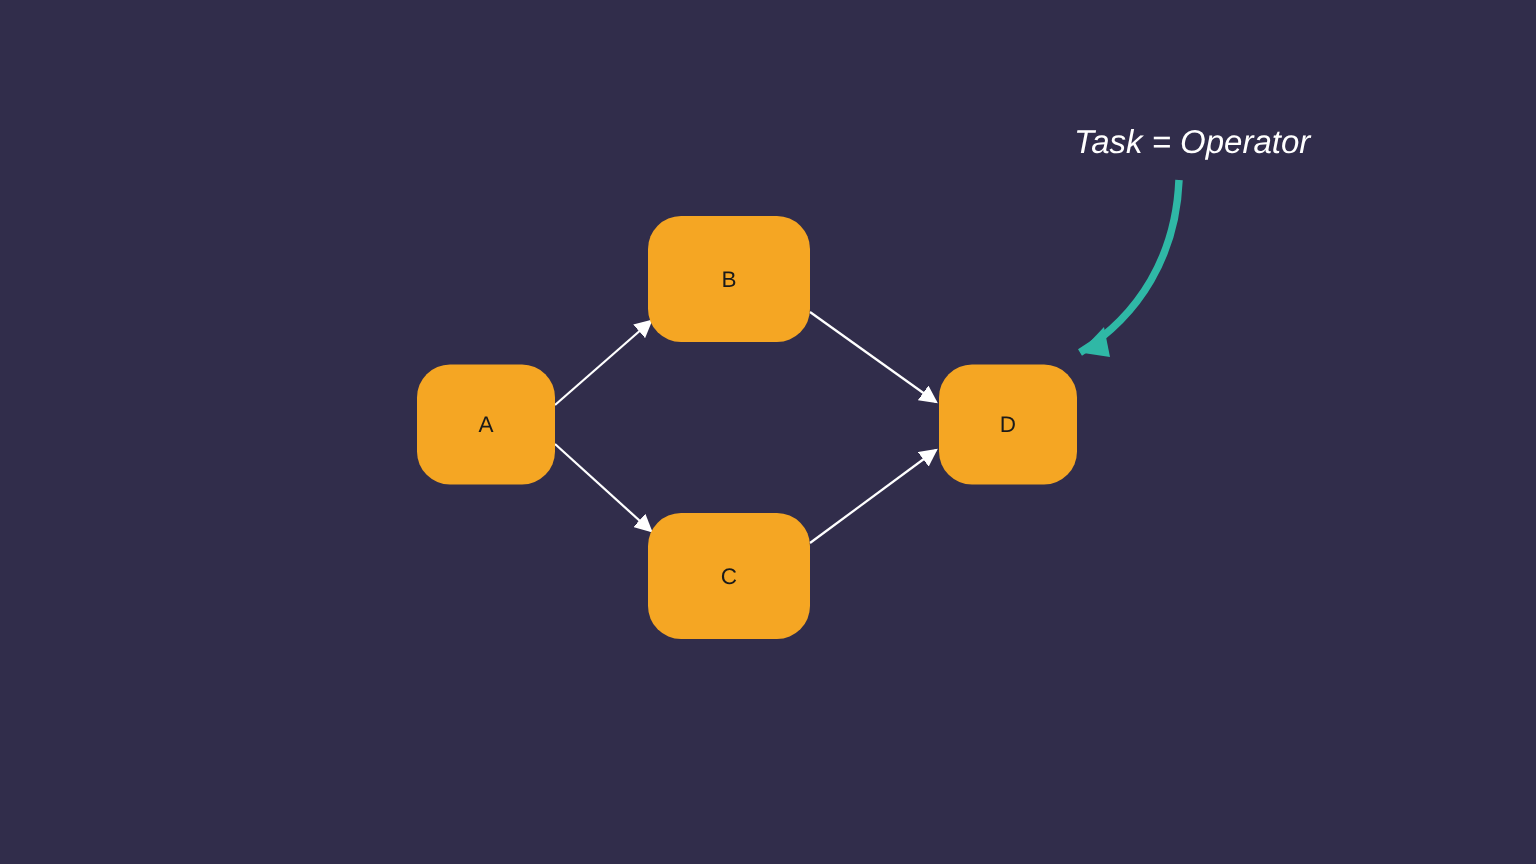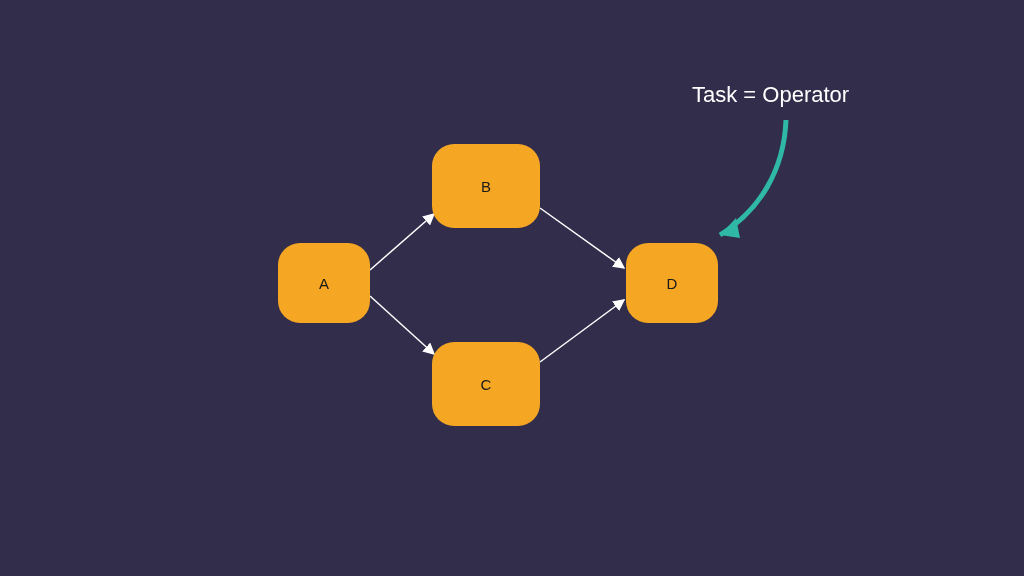--- a/index.html
+++ b/index.html
@@ -75,15 +75,15 @@
   </div>
 
   <div class="node" style="left:432px; top:342px; width:108px; height:84px;">
     <span>C</span>
   </div>
 
   <div class="node" style="left:626px; top:243px; width:92px; height:80px;">
     <span>D</span>
   </div>
 
-  <div class="annotation" style="left:692px; top:82px;">Task = Operator</div>
+  <div class="annotation" style="left:716px; top:82px;font-style:italic;">Task = Operator</div>
 
 </div>
 
 </body></html>

